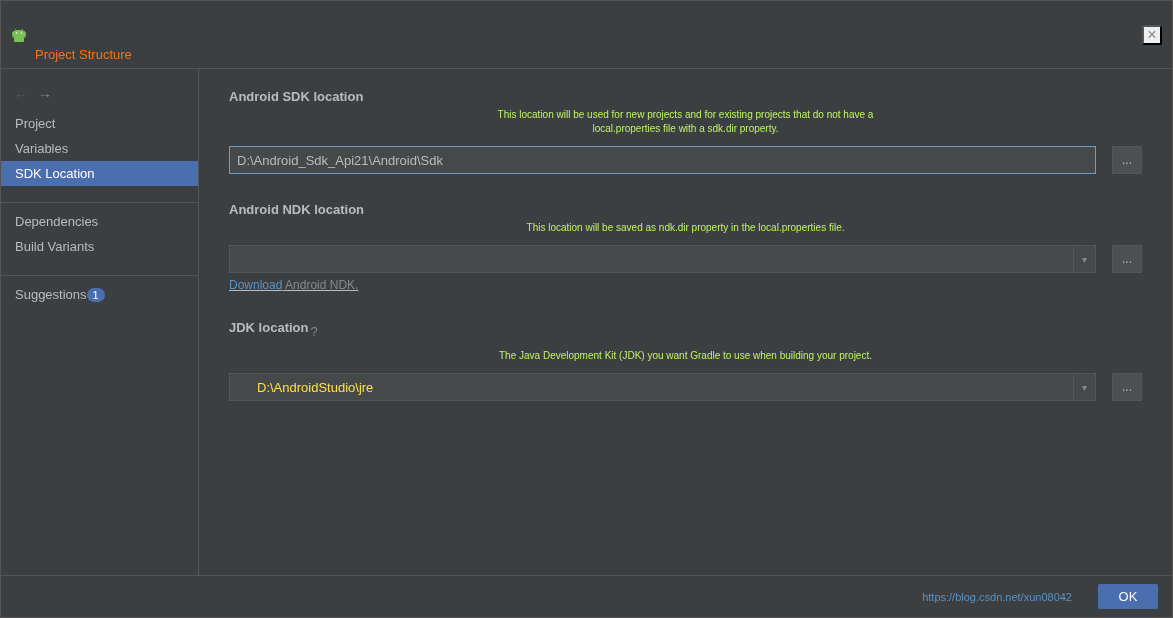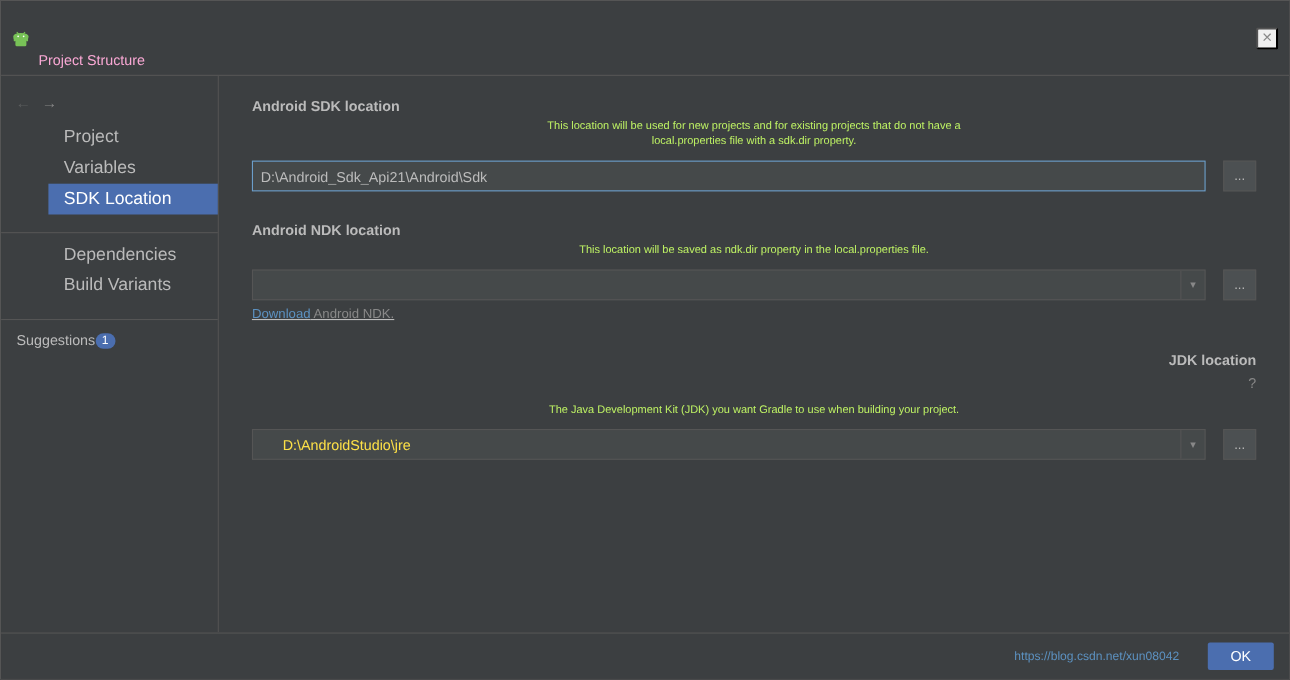--- a/index.html
+++ b/index.html
@@ -35,21 +35,21 @@
     .title-bar-left {
       display: flex;
       align-items: center;
       gap: 8px;
     }
     .title-bar-icon {
       width: 16px;
       height: 16px;
     }
     .title-text {
-      color: #f9a8d4;
+      color: #f97316;
       font-size: 13px;
       margin-top: 40px;
     }
     .close-btn {
       width: 20px;
       height: 20px;
       display: flex;
       align-items: center;
       justify-content: center;
       cursor: pointer;
@@ -70,23 +70,22 @@
       display: flex;
       flex-direction: column;
     }
     .nav-section {
       margin-bottom: 10px;
     }
     .nav-item {
       padding: 5px 14px;
       cursor: pointer;
       color: #bbbbbb;
-      font-size: 16px;
+      font-size: 13px;
       border-radius: 0;
-      margin-left: 43px;
     }
     .nav-item.active {
       background: #4b6eaf;
       color: #ffffff;
     }
     .nav-divider {
       height: 1px;
       background: #555555;
       margin: 6px 0;
     }
@@ -247,21 +246,20 @@
     .help-icon {
       color: #888;
       font-size: 13px;
       cursor: pointer;
     }
     .jdk-label-row {
       display: flex;
       align-items: flex-end;
       gap: 2px;
       margin-bottom: 10px;
-      flex-direction: column;
     }
   </style>
 </head>
 <body>
 
 <div class="dialog">
 
   <div class="title-bar">
     <div class="title-bar-left">
 

